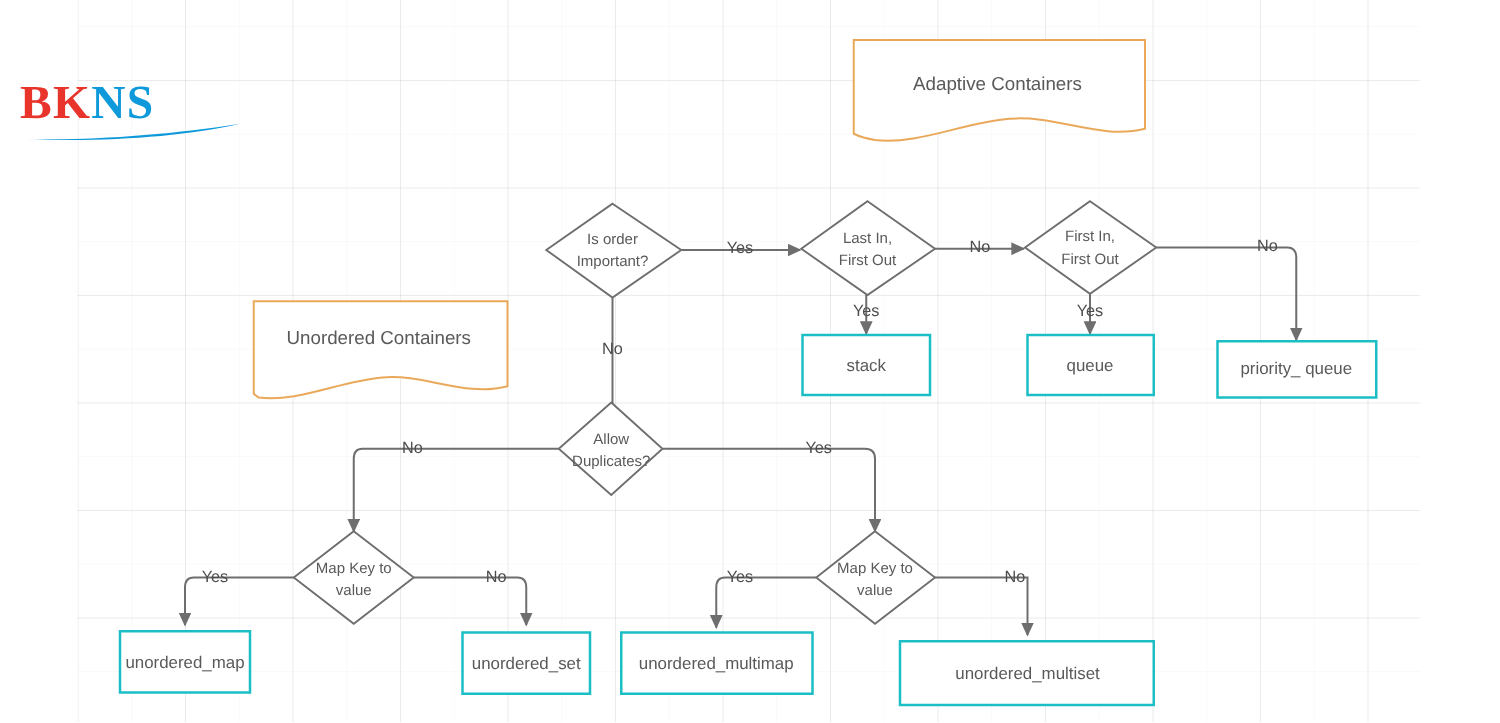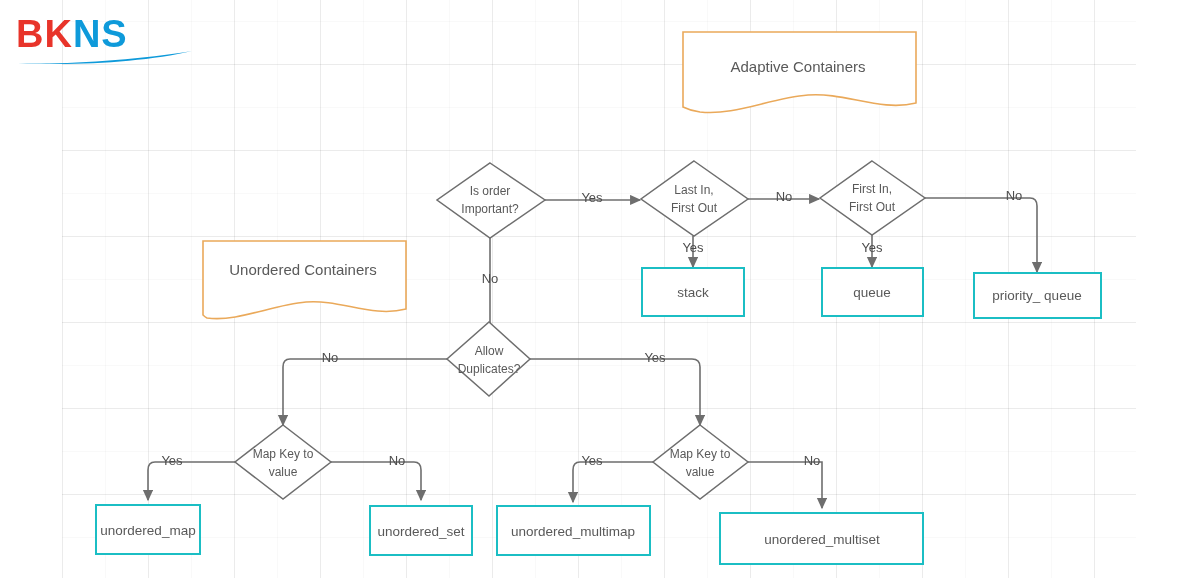--- a/index.html
+++ b/index.html
@@ -36,26 +36,27 @@
     pointer-events: none;
   }
   #logo {
     position: absolute;
     left: 16px;
     top: 14px;
     width: 180px;
     height: 52px;
   }
   #logo .word {
-    font-family: Liberation Sans, sans-serif;
+    font-family: Liberation Serif, serif;
     font-weight: 700;
     font-size: 38px;
     letter-spacing: 1px;
     line-height: 40px;
     white-space: nowrap;
+    margin-top: 48px;
   }
   #logo .bk { color: #e8342a; }
   #logo .ns { color: #0e9ada; }
   #logo svg { display: block; margin-top: -4px; }
 
   #flow {
     position: absolute;
     left: 0;
     top: 0;
     width: 1200px;

